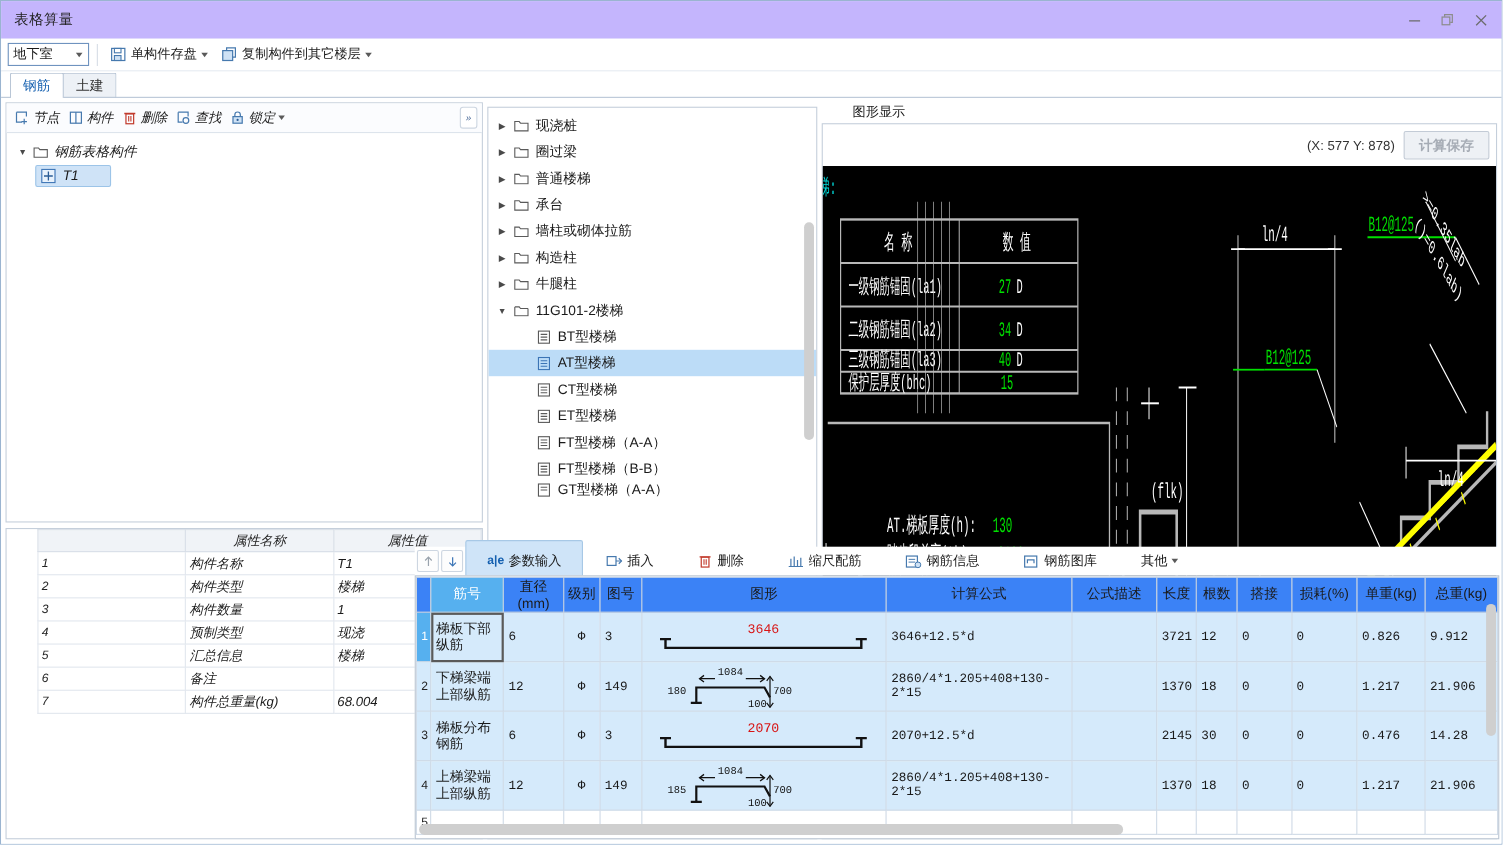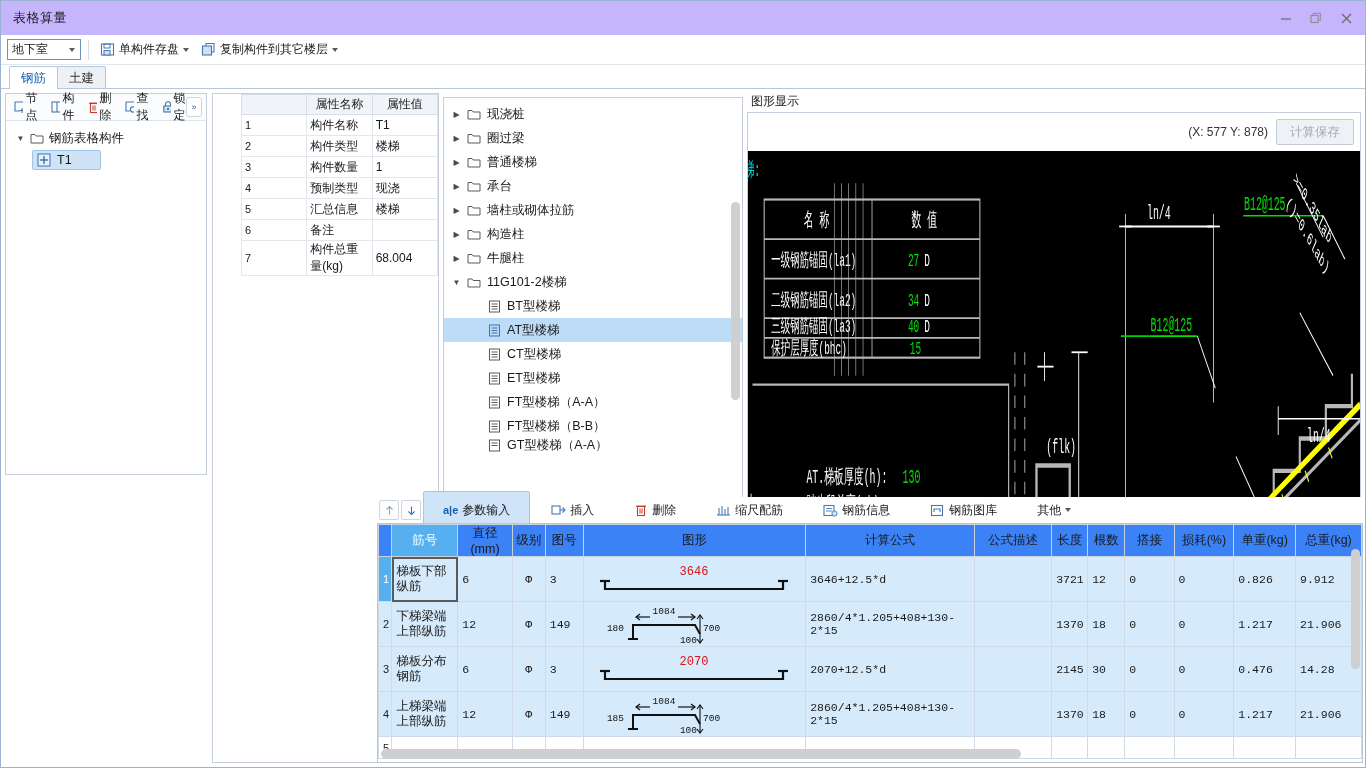--- a/index.html
+++ b/index.html
@@ -71,21 +71,21 @@
     height: 23px; min-width: 46px; padding: 0 11px;
     display: flex; align-items: center; justify-content: center;
     font-size: 12.5px; border: 1px solid #b9c6d6; border-bottom: none;
     background: #edf1f6; color: #333; margin-right: -1px; cursor: default;
     border-radius: 2px 2px 0 0;
   }
   .tab.active { background: #ffffff; color: #1560b0; position: relative; z-index: 2; }
   .tab.active::after { content:""; position:absolute; left:0; right:0; bottom:-1px; height:1px; background:#ffffff; }
   
   .body { flex: 1 1 auto; display: flex; padding: 4px; gap: 4px; background: #ffffff; }
-  .col-left { width: 434px; display: flex; flex-direction: row; gap: 5px; }
+  .col-left { width: 434px; display: flex; flex-direction: column; gap: 5px; font-style: italic; }
   .col-mid  { width: 300px; display: flex; flex-direction: column; }
   .col-right{ flex: 1 1 auto; display: flex; flex-direction: column; }
   
   .treepanel { height: 382px; border: 1px solid #c5cfdb; display: flex; flex-direction: column; background: #fff; }
   .treetools {
     height: 27px; border-bottom: 1px solid #dde4ec;
     display: flex; align-items: center; padding: 0 4px; gap: 2px;
     background: #fbfcfe; position: relative;
   }
   .tt {
@@ -122,21 +122,21 @@
   .vscroll {
     position: absolute; right: 2px; top: 104px; width: 9px; height: 198px;
     background: #cfcfcf; border-radius: 5px;
   }
   
   .gfx { flex: 1 1 auto; display: flex; flex-direction: column; border: 1px solid #c5cfdb; position: relative; background:#fff; }
   .gfxhdr { height: 38px; display: flex; align-items: center; justify-content: flex-end; padding: 0 6px; gap: 8px; }
   .coord { font-size: 12px; color: #333; }
   .calcbtn {
     width: 78px; height: 26px; border: 1px solid #c3cbd6; background: #eef1f5;
-    color: #a6acb5; font-size: 12.5px; display: flex; align-items: center; justify-content: center; border-radius: 2px;
+    color: #a6acb5; font-size: 12.5px; display: flex; align-items: center; justify-content: center; border-radius: 2px; font-weight: bold;
   }
   .canvas { flex: 1 1 auto; background: #000; position: relative; overflow: hidden; }
   
   .gridpanel { height: 268px; flex: 0 0 268px; margin: 2px 4px 4px 4px; display: flex; flex-direction: column; }
   .gridtools {
     height: 26px; display: flex; align-items: center; gap: 2px; padding: 0 2px; background: #fff;
   }
   .gt { display: flex; align-items: center; gap: 4px; height: 38px; padding: 0 19px; font-size: 12px; cursor: default; border-radius: 2px; }
   .gt.active { background: #cfe4f8; border: 1px solid #a7c8e6; }
   .sqbtn { width: 20px; height: 20px; border: 1px solid #cdd6e1; background: #fdfdfd; display:flex; align-items:center; justify-content:center; color:#7b8490; border-radius:2px;}
@@ -469,21 +469,21 @@
                 <line x1="3.5" y1="6.5" x2="9.5" y2="6.5" stroke="#5a5a5a" stroke-width="1"></line>
               </svg>
             <span>GT型楼梯（A-A）</span>
           </div>
         </div>
         <div class="vscroll"></div>
       </div>
     </div>
 
     <div class="col-right">
-      <div style="font-size:12px;padding:0 0 2px 4px;">图形显示</div>
+      <div style="font-size:12px;padding:0 0 2px 4px;margin-left:24px;">图形显示</div>
       <div class="gfx">
         <div class="gfxhdr">
           <span class="coord">(X: 577 Y: 878)</span>
           <div class="calcbtn">
             <span>计算保存</span>
           </div>
         </div>
         <div class="canvas">
           <svg width="100%" height="100%" viewBox="0 0 681 340" preserveAspectRatio="none">
             <rect x="0" y="0" width="681" height="340" fill="#000"></rect>

